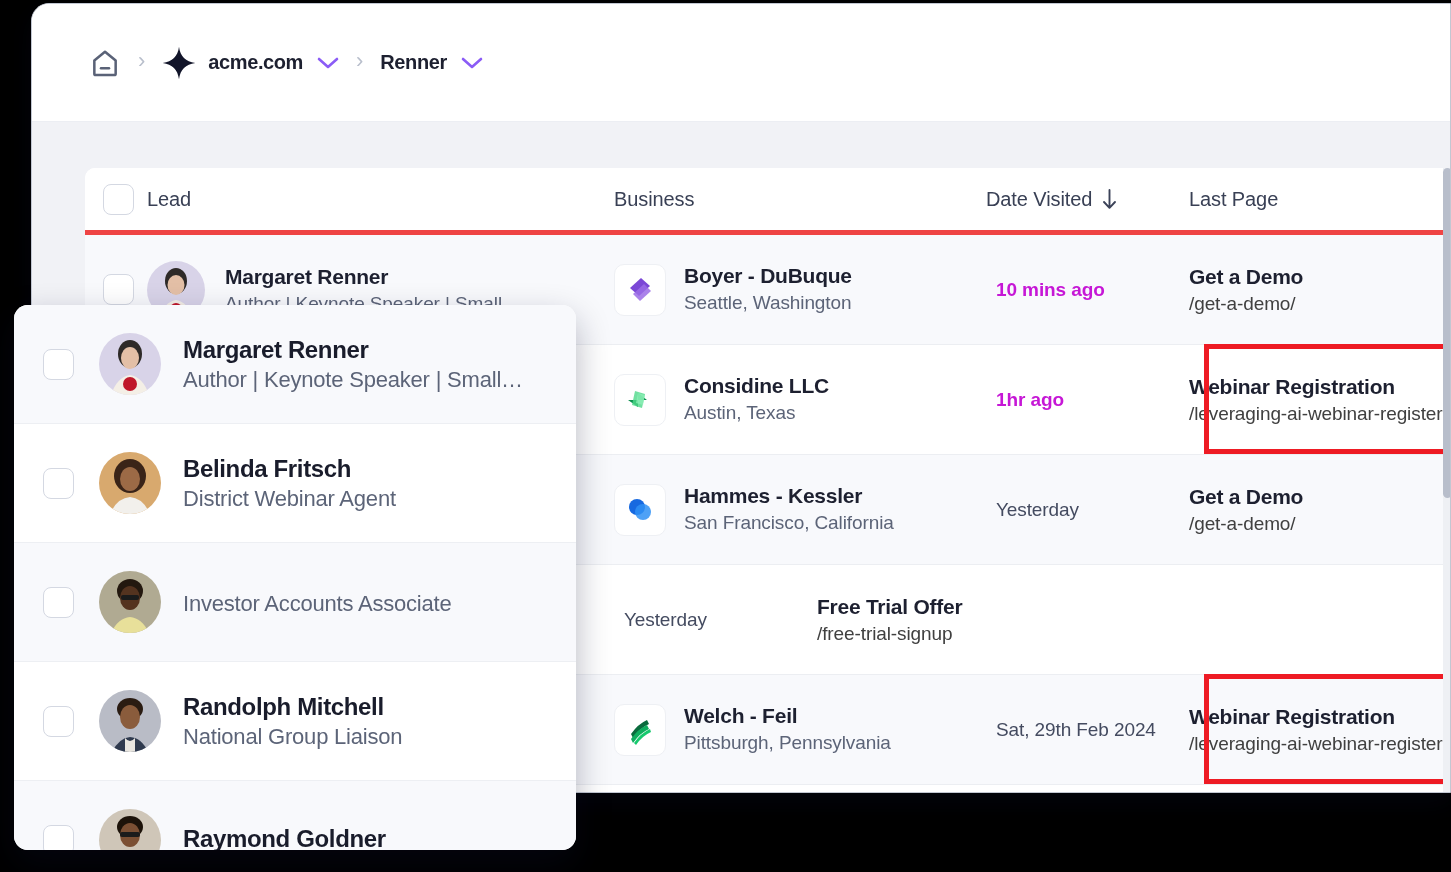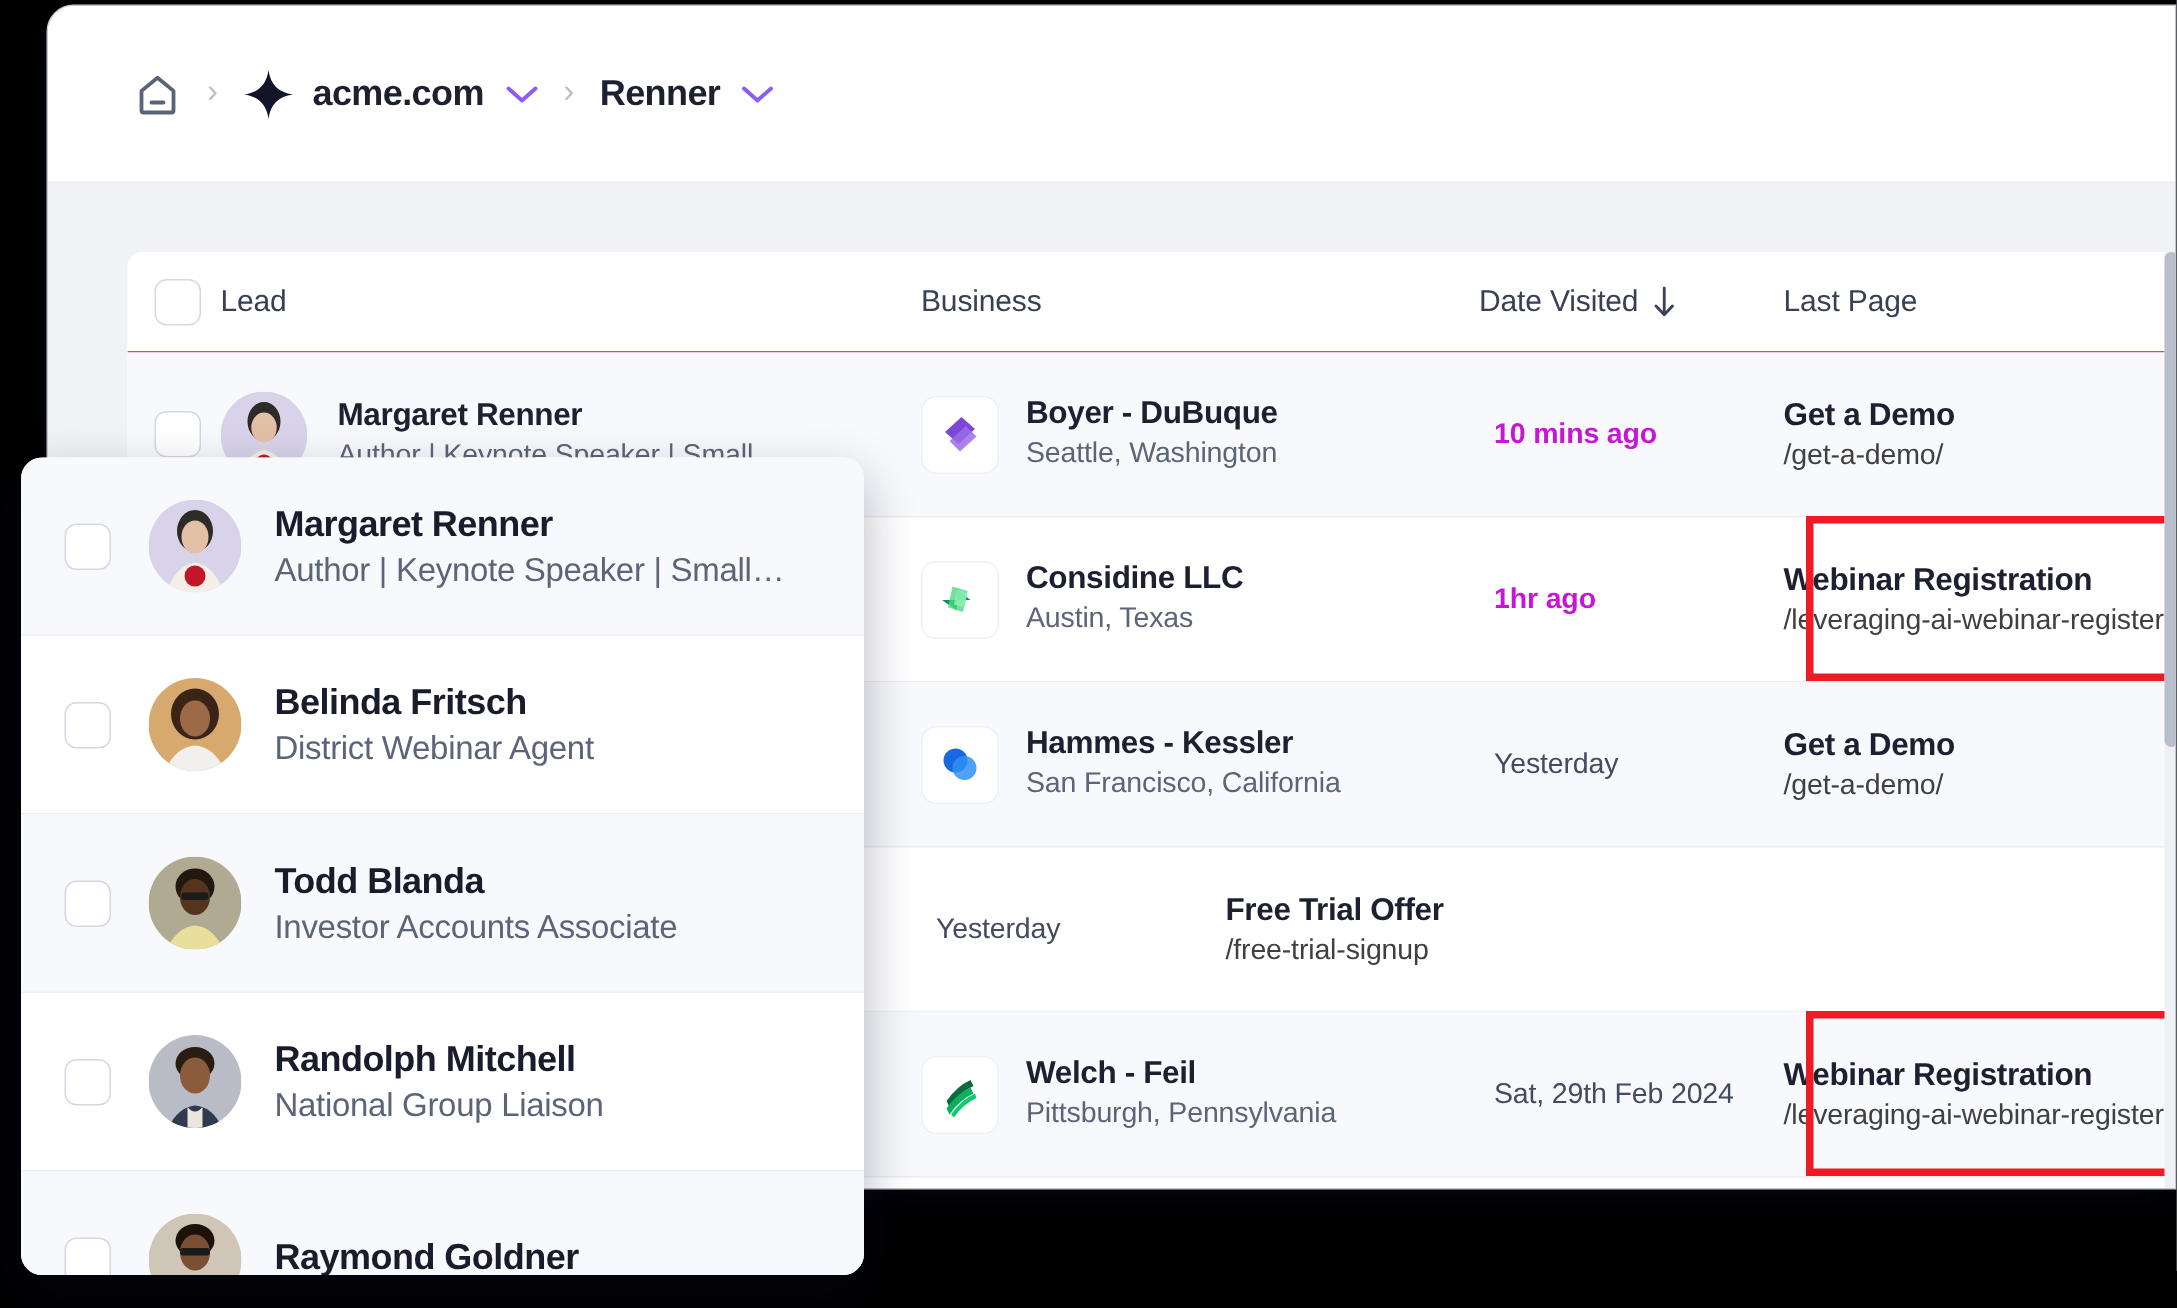--- a/index.html
+++ b/index.html
@@ -33,21 +33,21 @@
     gap: 0px;
     border-bottom: 1px solid #eceef3;
   }
   .home-icon { width: 32px; height: 32px; display:block; }
   .crumb-sep {
     color: #b9bfcc; font-size: 22px; font-weight: 400;
     margin: 0 17px; line-height: 1; padding-bottom:3px;
   }
   .star-icon { width: 34px; height: 34px; display:block; margin-right: 12px; }
   .crumb-text {
-    font-size: 24px; font-weight: 700; color: #1d2030;
+    font-size: 20px; font-weight: 700; color: #1d2030;
     letter-spacing: -0.4px;
   }
   .crumb-caret { margin-left: 14px; width: 22px; height: 14px; display:block; }
   .crumb-group { display: flex; align-items: center; }
 
   
   .content-area {
     position: relative;
     height: calc(100% - 118px);
     background: #f1f2f6;
@@ -61,21 +61,21 @@
     width: 1367px;
     height: 626px;
     overflow: hidden;
     position: relative;
   }
 
   .thead {
     display: flex;
     align-items: center;
     height: 67px;
-    border-bottom: 1px solid #ef4444;
+    border-bottom: 5px solid #ef4444;
     background: #ffffff;
   }
   .tr {
     display: flex;
     align-items: center;
     height: 110px;
     border-bottom: 1px solid #eceef2;
     position: relative;
   }
   .tr.alt { background: #f8f9fc; }
@@ -446,21 +446,20 @@
       <span class="ov-avatar">
         <svg viewBox="0 0 62 62">
             <rect width="62" height="62" fill="#b0aa92"></rect>
           <ellipse cx="31" cy="20" rx="13" ry="12" fill="#23180f"></ellipse>
           <ellipse cx="31" cy="27" rx="10" ry="12" fill="#54331f"></ellipse>
           <rect x="22" y="24" width="18" height="5" rx="2" fill="#1b1b1b"></rect>
           <path d="M12 62 q7-15 19-16 q12 1 19 16z" fill="#e8e09a"></path>
         </svg>
       </span>
       <span class="ov-txt">
-        <span class="ov-n1">Todd Blanda</span>
         <span class="ov-n2">Investor Accounts Associate</span>
       </span>
     </div>
 
     <div class="ov-row">
       <span class="ov-chk"></span>
       <span class="ov-avatar">
         <svg viewBox="0 0 62 62">
             <rect width="62" height="62" fill="#b9bcc6"></rect>
           <ellipse cx="31" cy="19" rx="13" ry="11" fill="#2a1c12"></ellipse>

